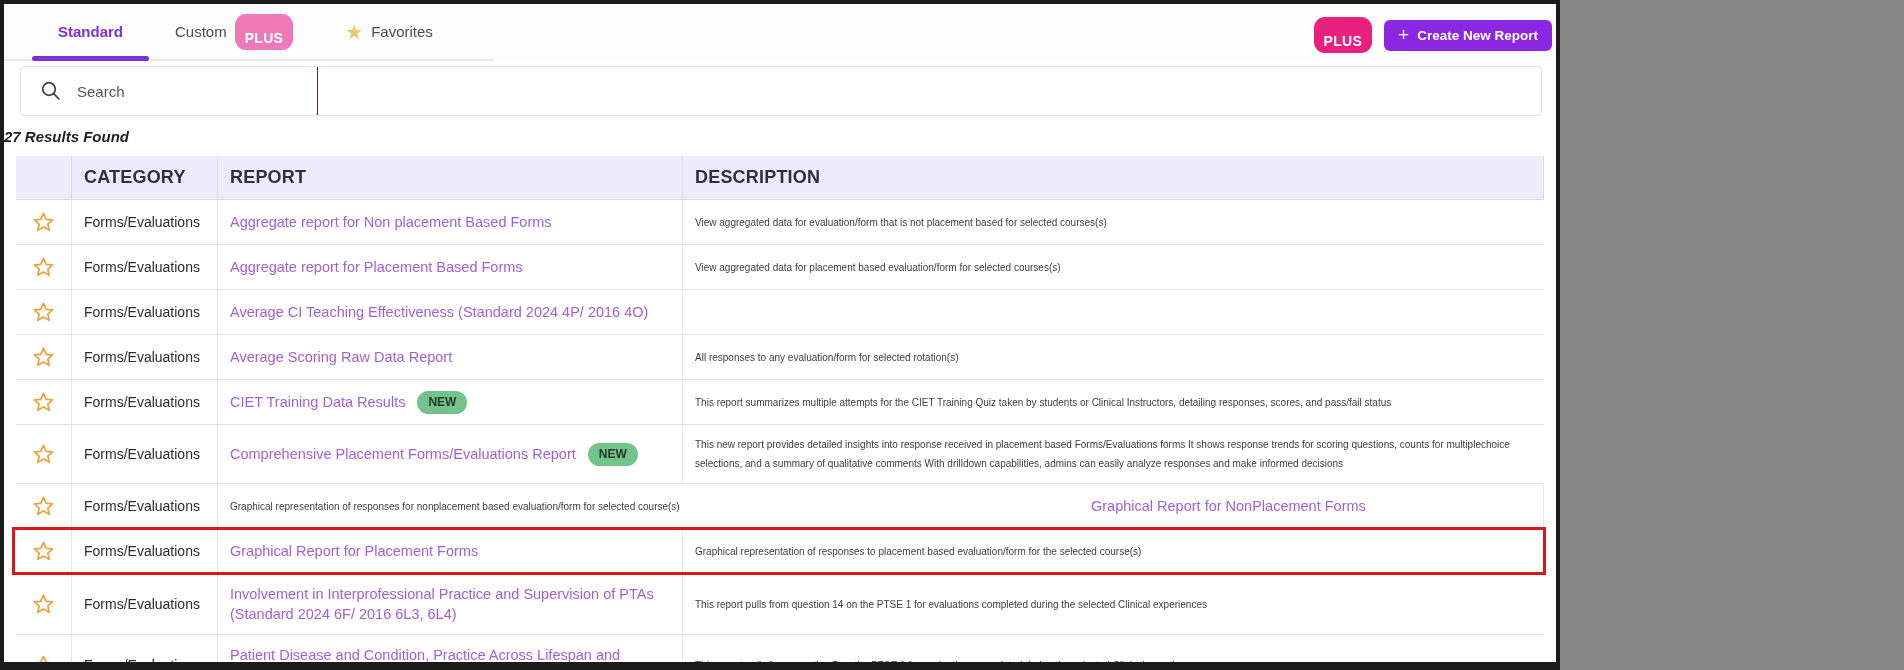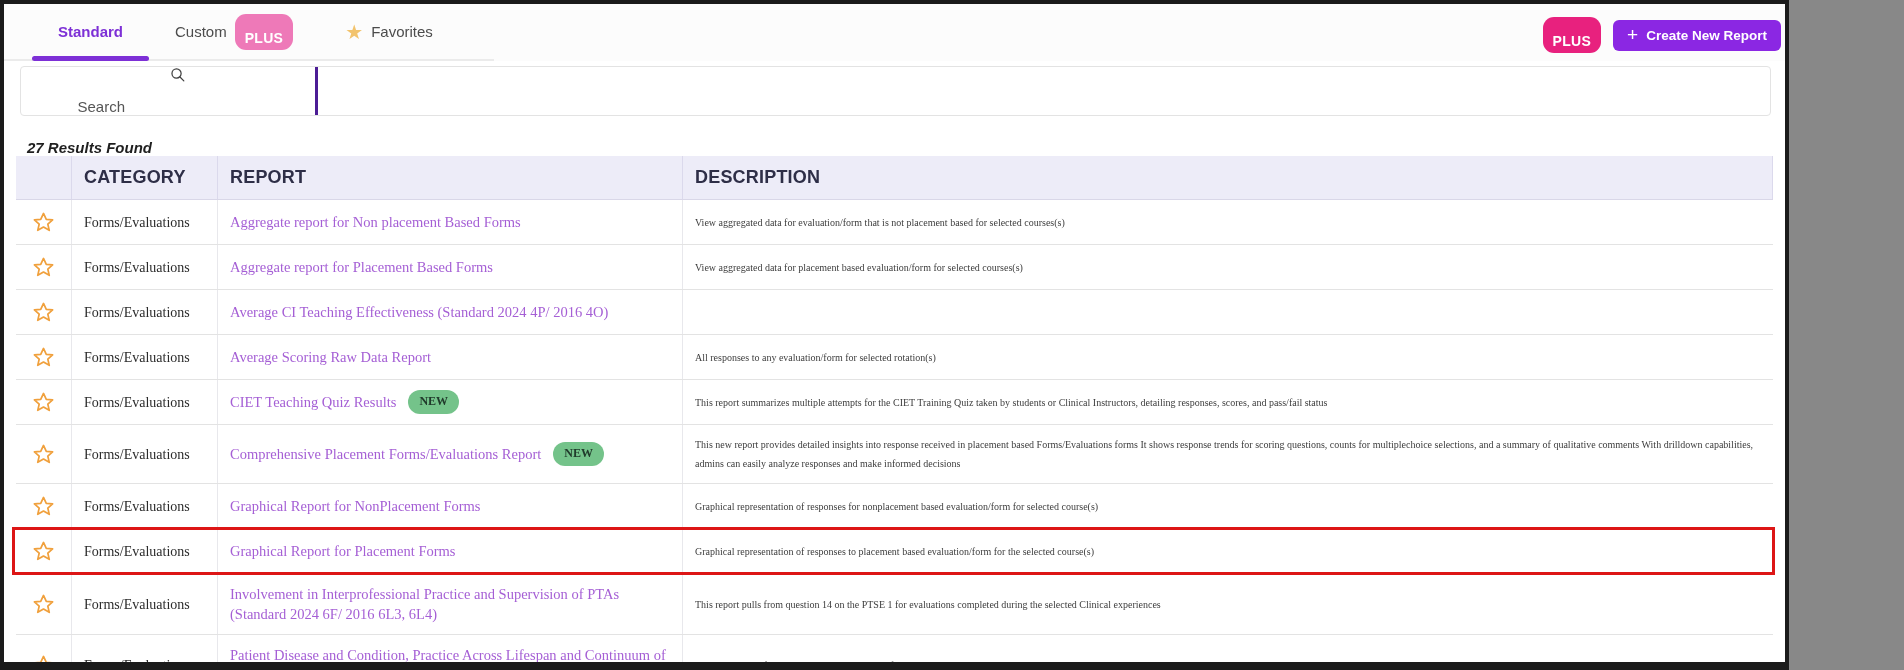--- a/index.html
+++ b/index.html
@@ -1,20 +1,20 @@
 <!DOCTYPE html>
 <html><head>
 <meta charset="utf-8">
 <style>
   * { margin:0; padding:0; box-sizing:border-box; }
   html,body { background:#888; }
   body { font-family:"Liberation Sans", sans-serif; }
 
   .screen {
-    width:1789px; height:670px; background:#fff; position:relative;
+    width:1560px; height:670px; background:#fff; position:relative;
     border:4px solid #1b1b1b; border-bottom-width:8px; overflow:hidden;
   }
 
   
   .tabbar-wrap { position:relative; height:57px; background:#fcfcfc; }
   .tabbar {
     display:flex; align-items:stretch; height:57px; width:490px;
     border-bottom:2px solid #ebebeb; padding-left:28px;
   }
   .tab {
@@ -44,45 +44,44 @@
   }
   .create-btn .plus-glyph { font-size:19px; font-weight:normal; line-height:1; margin-top:-2px; }
 
   
   .search-row {
     margin:5px 14px 0 16px; height:50px; border:1px solid #e3e3e3; border-radius:4px;
     display:flex; background:#fff;
   }
   .search-box {
     width:297px; display:flex; align-items:center; gap:15px; padding-left:19px;
-    border-right:3px solid #4c1d95;
-    flex-direction:column;
+    border-right:1px solid #4c1d95;
   }
   .search-box input {
     border:none; outline:none; font-size:15px; color:#333; width:200px;
     font-family:"Liberation Sans", sans-serif; background:transparent;
   }
   .search-box input::placeholder { color:#555; opacity:1; }
   .search-rest { flex:1; }
 
   
-  .results-bar { height:40px; display:flex; align-items:flex-end; padding-left:23px; }
+  .results-bar { height:40px; display:flex; align-items:center; }
   .results-text { font-size:15px; font-weight:bold; font-style:italic; color:#1f1f1f; }
 
   
   .report-table { margin:0 12px 0 12px; }
   .trow { display:flex; border-bottom:1px solid #e3e3e3; background:#fff; position:relative; }
   .thead { background:#edecf8; border-bottom:1px solid #d9d7e8; min-height:44px; }
   .thead .cell { border-right:1px solid #dbd9ec; display:flex; align-items:center; }
   .cell { padding:10px 12px; }
   .c-star { width:56px; flex:0 0 56px; display:flex; align-items:center; justify-content:center; padding:10px 0; }
   .c-cat  { width:146px; flex:0 0 146px; }
   .c-rep  { width:465px; flex:0 0 465px; display:flex; align-items:center; flex-wrap:wrap; gap:4px 12px; align-content:center; }
   .c-desc { flex:1 1 auto; }
-  .body-row { min-height:41px;font-family:Liberation Serif, serif; }
+  .body-row { min-height:41px; }
   .body-row .cell { border-right:1px solid #e8e8ec; }
   .body-row .c-desc { border-right:none; }
   .hcell { font-size:18px; font-weight:bold; color:#2e2e47; letter-spacing:.2px; }
   .cat-text { font-size:14px; color:#2b2b2b; line-height:19px; display:flex; align-items:center; min-height:21px; }
   .c-cat { display:flex; align-items:center; }
   .report-link { font-size:14.5px; color:#a55fd5; line-height:20px; text-decoration:none; cursor:pointer; }
   .desc-text { font-size:10px; color:#3d3d3d; line-height:19px; display:flex; align-items:center; min-height:21px; }
   .c-desc { display:flex; align-items:center; }
   .new-badge {
     display:inline-block; background:#74c38a; color:#203a2b; font-size:12px; font-weight:bold;
@@ -224,21 +223,21 @@
       <button class="star-btn">
         <svg width="23" height="23" viewBox="0 0 24 24">
           <path d="M12 2.6l2.9 6.1 6.6.6-5 4.4 1.5 6.5L12 16.7l-6 3.5 1.5-6.5-5-4.4 6.6-.6z" fill="#fff" stroke="#f0a03c" stroke-width="1.8" stroke-linejoin="round"></path>
         </svg>
       </button>
     </div>
     <div class="cell c-cat">
       <span class="cat-text">Forms/Evaluations</span>
     </div>
     <div class="cell c-rep">
-      <a class="report-link">CIET Teaching Quiz Results</a>
+      <a class="report-link">CIET Training Data Results</a>
       <span class="new-badge">NEW</span>
     </div>
     <div class="cell c-desc">
       <span class="desc-text">This report summarizes multiple attempts for the CIET Training Quiz taken by students or Clinical Instructors, detailing responses, scores, and pass/fail status</span>
     </div>
   </div>
         <div class="trow body-row">
     <div class="cell c-star">
       <button class="star-btn">
         <svg width="23" height="23" viewBox="0 0 24 24">
@@ -261,27 +260,27 @@
     <div class="cell c-star">
       <button class="star-btn">
         <svg width="23" height="23" viewBox="0 0 24 24">
           <path d="M12 2.6l2.9 6.1 6.6.6-5 4.4 1.5 6.5L12 16.7l-6 3.5 1.5-6.5-5-4.4 6.6-.6z" fill="#fff" stroke="#f0a03c" stroke-width="1.8" stroke-linejoin="round"></path>
         </svg>
       </button>
     </div>
     <div class="cell c-cat">
       <span class="cat-text">Forms/Evaluations</span>
     </div>
+    <div class="cell c-desc">
+      <span class="desc-text">Graphical representation of responses for nonplacement based evaluation/form for selected course(s)</span>
+    </div>
     <div class="cell c-rep">
       <a class="report-link">Graphical Report for NonPlacement Forms</a>
 
     </div>
-    <div class="cell c-desc">
-      <span class="desc-text">Graphical representation of responses for nonplacement based evaluation/form for selected course(s)</span>
-    </div>
   </div>
         <div class="trow body-row highlighted">
     <div class="cell c-star">
       <button class="star-btn">
         <svg width="23" height="23" viewBox="0 0 24 24">
           <path d="M12 2.6l2.9 6.1 6.6.6-5 4.4 1.5 6.5L12 16.7l-6 3.5 1.5-6.5-5-4.4 6.6-.6z" fill="#fff" stroke="#f0a03c" stroke-width="1.8" stroke-linejoin="round"></path>
         </svg>
       </button>
     </div>
     <div class="cell c-cat">

